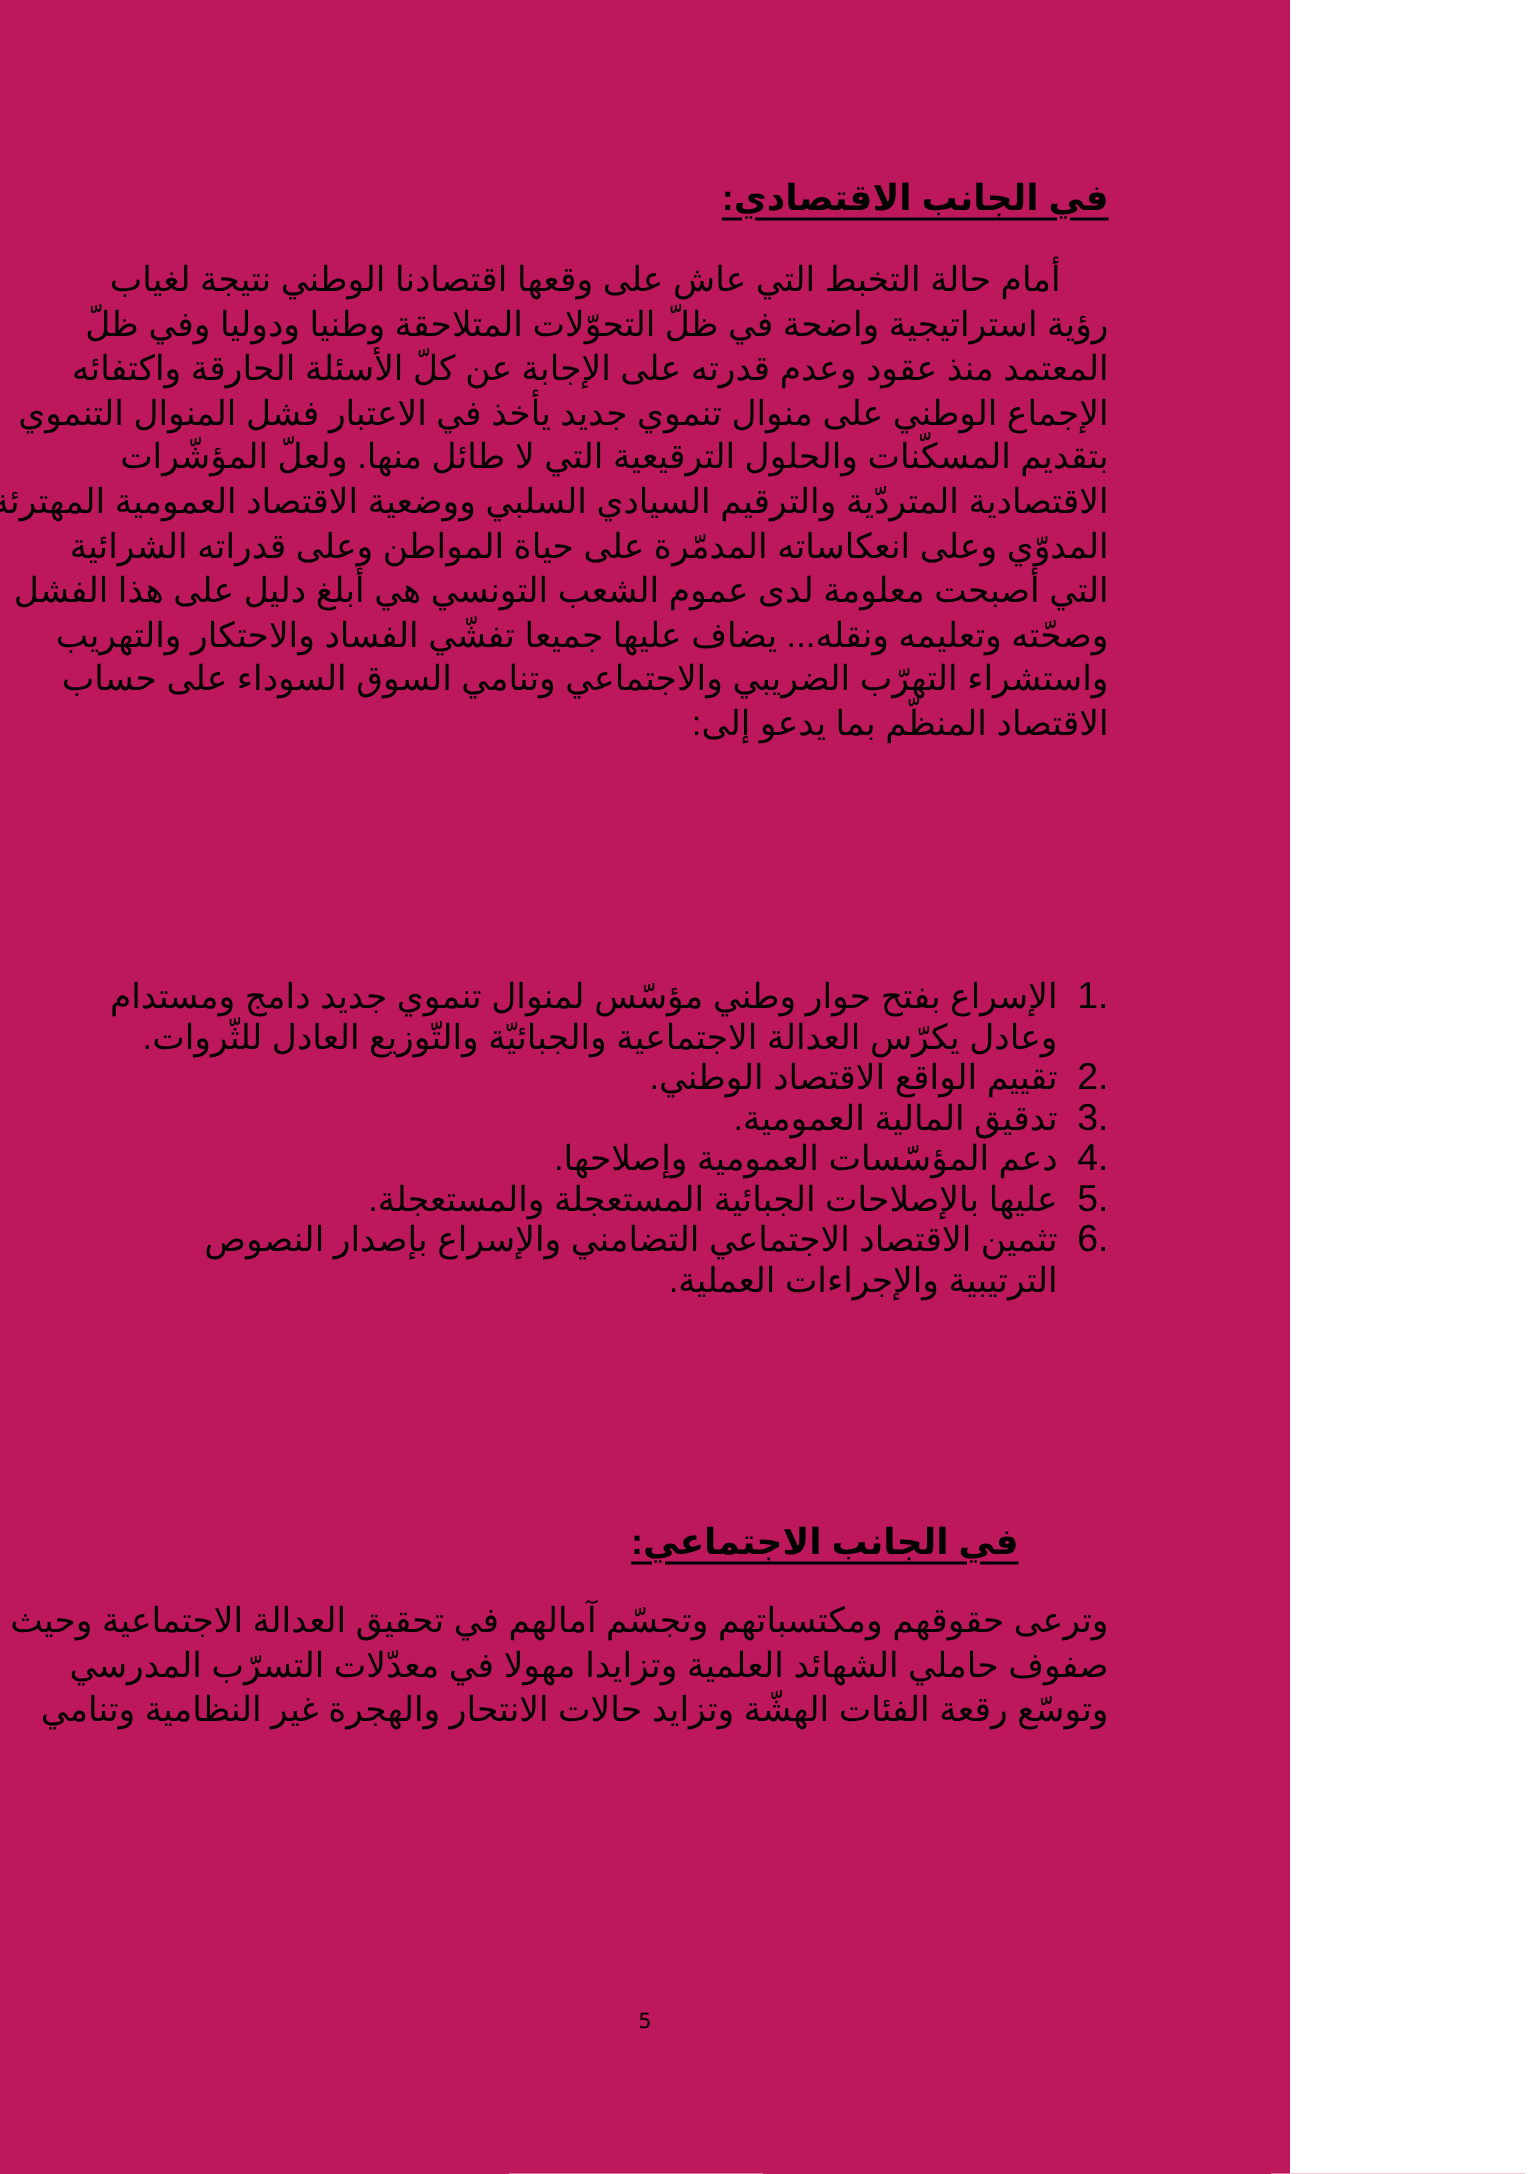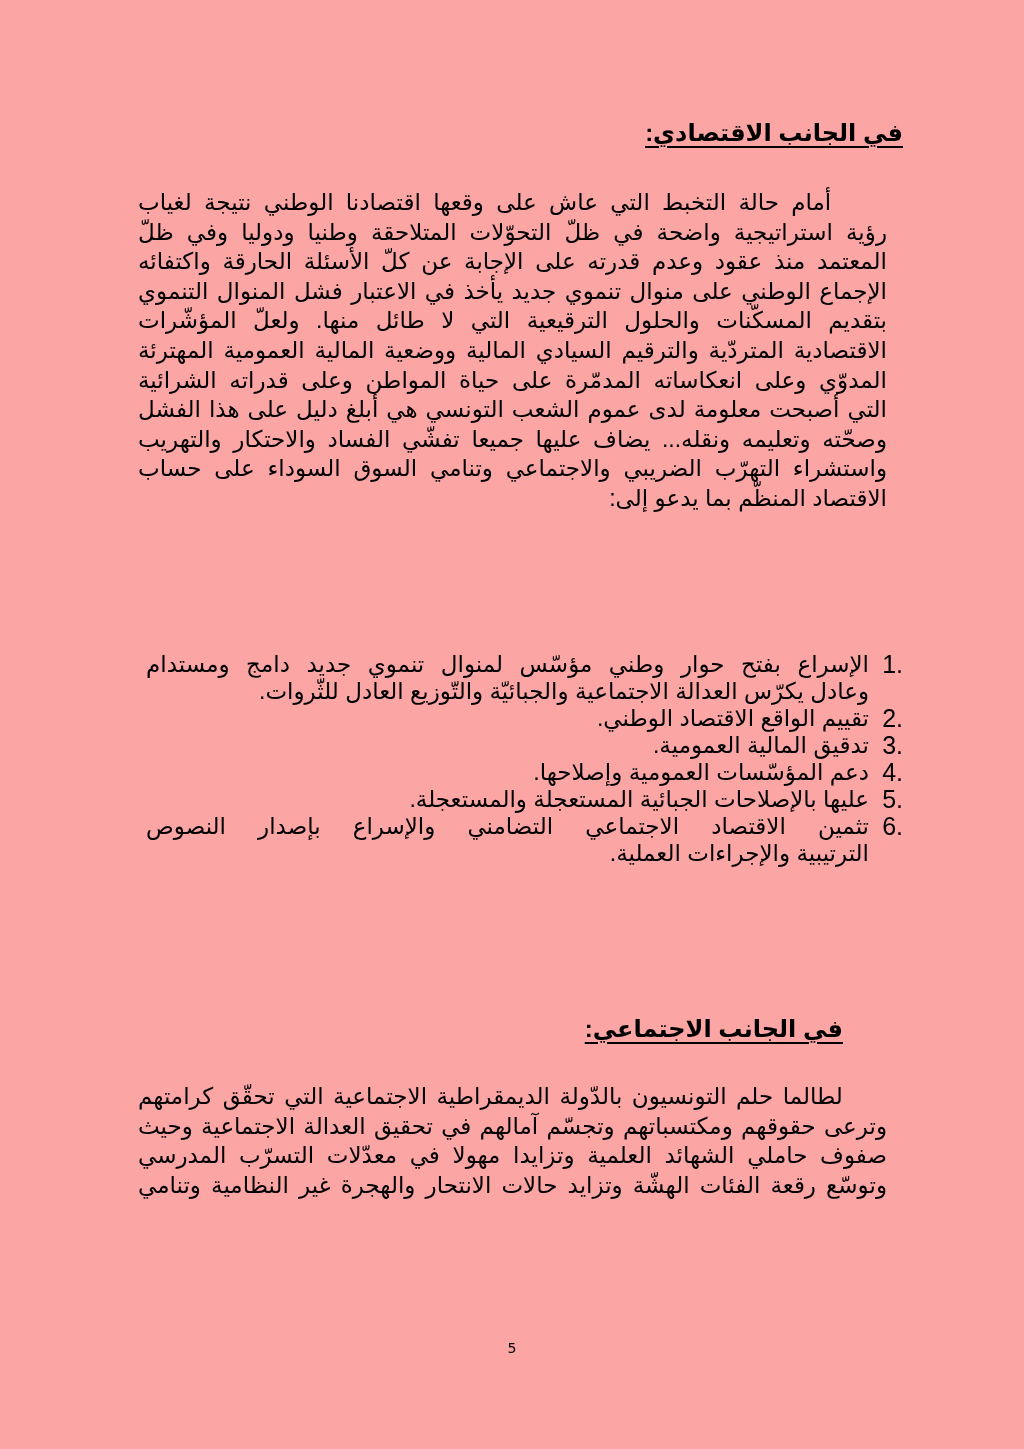--- a/index.html
+++ b/index.html
@@ -1,31 +1,31 @@
 <!DOCTYPE html>
 <html><head>
   <meta charset="utf-8">
   <style>
     html, body { margin: 0; padding: 0; background: #ffffff; }
     body { width: 1024px; height: 1449px; position: relative; overflow: hidden; }
     .page {
-      position: absolute; left: 0; top: 0; width: 1024px; height: 1449px;
-      background: #fca5a5; color: #000000;
+      position: absolute; left: 0; top: 0; width: 860px; height: 1449px;
+      background: #be185d; color: #000000;
       font-family: "Liberation Sans", "DejaVu Sans", sans-serif;
       direction: rtl;
     }
     .heading {
       position: absolute; right: 121px;
       font-size: 24px; font-weight: bold; text-decoration: underline;
       text-decoration-thickness: 2px; text-underline-offset: 5px;
       margin: 0; line-height: 30px; white-space: nowrap;
     }
     .para {
       position: absolute; left: 122px; right: 121px;
-      font-size: 23px; line-height: 29.6px; margin: 16px;
+      font-size: 23px; line-height: 29.6px; margin: 0;
       text-align: justify; text-align-last: right;
     }
     .para .line { display: block; text-align: justify; text-align-last: justify; white-space: nowrap; }
     .para .line.last { text-align-last: right; }
     .list {
       position: absolute; left: 122px; right: 121px;
       margin: 0; padding: 0; list-style: none; font-size: 23px; line-height: 27px;
     }
     .list li { position: relative; padding-right: 34px; }
     .list .num {
@@ -46,21 +46,21 @@
 <div class="page">
 
   <h2 class="heading" style="top:118px;">في الجانب الاقتصادي:</h2>
 
   <div class="para" style="top:172px;">
     <span class="line">&nbsp;&nbsp;&nbsp;&nbsp;&nbsp;أمام حالة التخبط التي عاش على وقعها اقتصادنا الوطني نتيجة لغياب</span>
     <span class="line">رؤية استراتيجية واضحة في ظلّ التحوّلات المتلاحقة وطنيا ودوليا وفي ظلّ</span>
     <span class="line">المعتمد منذ عقود وعدم قدرته على الإجابة عن كلّ الأسئلة الحارقة واكتفائه</span>
     <span class="line">الإجماع الوطني على منوال تنموي جديد يأخذ في الاعتبار فشل المنوال التنموي</span>
     <span class="line">بتقديم المسكّنات والحلول الترقيعية التي لا طائل منها. ولعلّ المؤشّرات</span>
-    <span class="line">الاقتصادية المتردّية والترقيم السيادي المالية ووضعية المالية العمومية المهترئة</span>
+    <span class="line">الاقتصادية المتردّية والترقيم السيادي السلبي ووضعية الاقتصاد العمومية المهترئة</span>
     <span class="line">المدوّي وعلى انعكاساته المدمّرة على حياة المواطن وعلى قدراته الشرائية</span>
     <span class="line">التي أصبحت معلومة لدى عموم الشعب التونسي هي أبلغ دليل على هذا الفشل</span>
     <span class="line">وصحّته وتعليمه ونقله... يضاف عليها جميعا تفشّي الفساد والاحتكار والتهريب</span>
     <span class="line">واستشراء التهرّب الضريبي والاجتماعي وتنامي السوق السوداء على حساب</span>
     <span class="line last">الاقتصاد المنظّم بما يدعو إلى:</span>
   </div>
 
   <ol class="list" style="top:651px;">
     <li>
       <span class="num">1.</span>
@@ -90,20 +90,19 @@
       <span class="ltext">
         <span class="line just">تثمين الاقتصاد الاجتماعي التضامني والإسراع بإصدار النصوص</span>
         <span class="line">الترتيبية والإجراءات العملية.</span>
       </span>
     </li>
   </ol>
 
   <h2 class="heading" style="top:1014px; right:181px;">في الجانب الاجتماعي:</h2>
 
   <div class="para" style="top:1066px;">
-    <span class="line">&nbsp;&nbsp;&nbsp;&nbsp;&nbsp;لطالما حلم التونسيون بالدّولة الديمقراطية الاجتماعية التي تحقّق كرامتهم</span>
     <span class="line">وترعى حقوقهم ومكتسباتهم وتجسّم آمالهم في تحقيق العدالة الاجتماعية وحيث</span>
     <span class="line">صفوف حاملي الشهائد العلمية وتزايدا مهولا في معدّلات التسرّب المدرسي</span>
     <span class="line">وتوسّع رقعة الفئات الهشّة وتزايد حالات الانتحار والهجرة غير النظامية وتنامي</span>
   </div>
 
   <div class="page-number">5</div>
 </div>
 
 </body></html>

